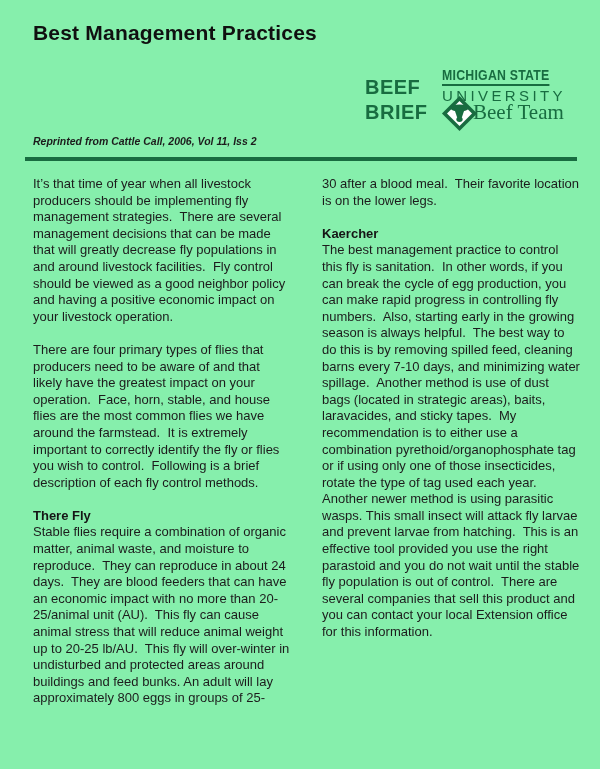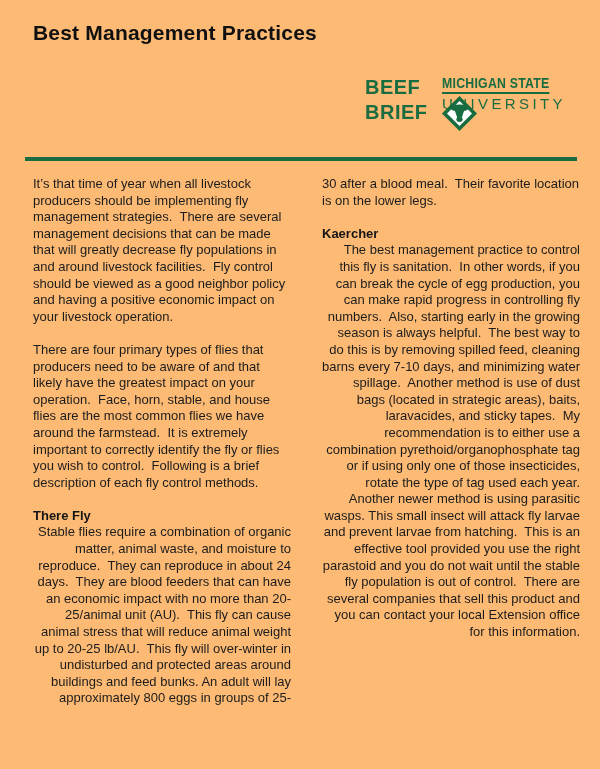--- a/index.html
+++ b/index.html
@@ -5,21 +5,21 @@
   * { margin: 0; padding: 0; box-sizing: border-box; }
   html, body { background: #ffffff; }
   body {
     width: 600px; height: 769px;
     font-family: "Liberation Sans", "DejaVu Sans", sans-serif;
     color: #1c1c1c;
   }
   .page {
     position: relative;
     width: 600px; height: 769px;
-    background: #fdba74;
+    background: #86efac;
     overflow: hidden;
   }
 
   
   .title {
     position: absolute; left: 33px; top: 20px;
     font-size: 21px; line-height: 25px;
     font-weight: bold; color: #101010;
     letter-spacing: 0.2px;
   }
@@ -39,21 +39,21 @@
   }
 
   
   .logo { position: absolute; left: 365px; top: 64px; width: 214px; height: 76px; }
   .beefbrief {
     position: absolute; left: 0; top: 11px; width: 68px;
     color: #186c40;
     font-weight: bold; font-size: 20px; line-height: 25px;
     letter-spacing: 0.5px;
   }
-  .msu { position: absolute; left: 77px; top: 2px; color: #186c40; margin-top: 8px; }
+  .msu { position: absolute; left: 77px; top: 2px; color: #186c40; }
   .msu-l1 {
     display: inline-block;
     font-weight: bold; font-size: 15px; white-space: nowrap;
     transform: scaleX(0.82); transform-origin: left top;
     border-bottom: 2px solid #186c40; padding-bottom: 1px;
     letter-spacing: 0.3px;
   }
   .msu-l2 {
     font-weight: normal; font-size: 15px; letter-spacing: 3.4px;
     margin-top: 1px; white-space: nowrap;
@@ -70,21 +70,21 @@
     position: absolute; left: 33px; top: 176px; width: 547px;
     display: flex; gap: 31px;
   }
   .col { width: 266px; }
   .col p {
     font-size: 13px; line-height: 16.6px;
     margin: 0 0 16.6px 0;
     white-space: pre-wrap;
     color: #1c1c1c;
   }
-  .col p:last-child { margin-bottom: 0; text-align: right; }
+  .col p:last-child { margin-bottom: 0; }
   .col h2 {
     font-size: 13px; line-height: 16.6px;
     font-weight: bold; margin: 0; color: #151515;
   }
 </style>
 </head>
 <body>
 
 <div class="page">
 
@@ -100,22 +100,24 @@
       <span class="msu-l1">MICHIGAN STATE</span>
       <div class="msu-l2">UNIVERSITY</div>
     </div>
     <svg class="diamond" viewBox="0 0 40 40">
       <polygon points="20,1 39,20 20,39 1,20" fill="#186c40"></polygon>
       <polygon points="20,6.5 33.5,20 20,33.5 6.5,20" fill="#ffffff"></polygon>
       <ellipse cx="20" cy="14" rx="10" ry="3.8" fill="#186c40"></ellipse>
       <path d="M13.5,12.5 L26.5,12.5 L22,26 Q20,29.5 18,26 Z" fill="#186c40"></path>
       <ellipse cx="20" cy="26.5" rx="3.4" ry="2.6" fill="#186c40"></ellipse>
     </svg>
+    <div class="beefteam">Beef Team</div>
   </div>
 
+  <div class="reprint">Reprinted from Cattle Call, 2006, Vol 11, Iss 2</div>
 
   <div class="rule"></div>
 
   <div class="columns">
     <div class="col">
       <p>It’s that time of year when all livestock producers should be implementing fly management strategies.  There are several management decisions that can be made that will greatly decrease fly populations in and around livestock facilities.  Fly control should be viewed as a good neighbor policy and having a positive economic impact on your livestock operation.</p>
       <p>There are four primary types of flies that producers need to be aware of and that likely have the greatest impact on your operation.  Face, horn, stable, and house flies are the most common flies we have around the farmstead.  It is extremely important to correctly identify the fly or flies you wish to control.  Following is a brief description of each fly control methods.</p>
       <h2>There Fly</h2>
       <p>Stable flies require a combination of organic matter, animal waste, and moisture to reproduce.  They can reproduce in about 24 days.  They are blood feeders that can have an economic impact with no more than 20-25/animal unit (AU).  This fly can cause animal stress that will reduce animal weight up to 20-25 lb/AU.  This fly will over-winter in undisturbed and protected areas around buildings and feed bunks. An adult will lay approximately 800 eggs in groups of 25-</p>
     </div>

